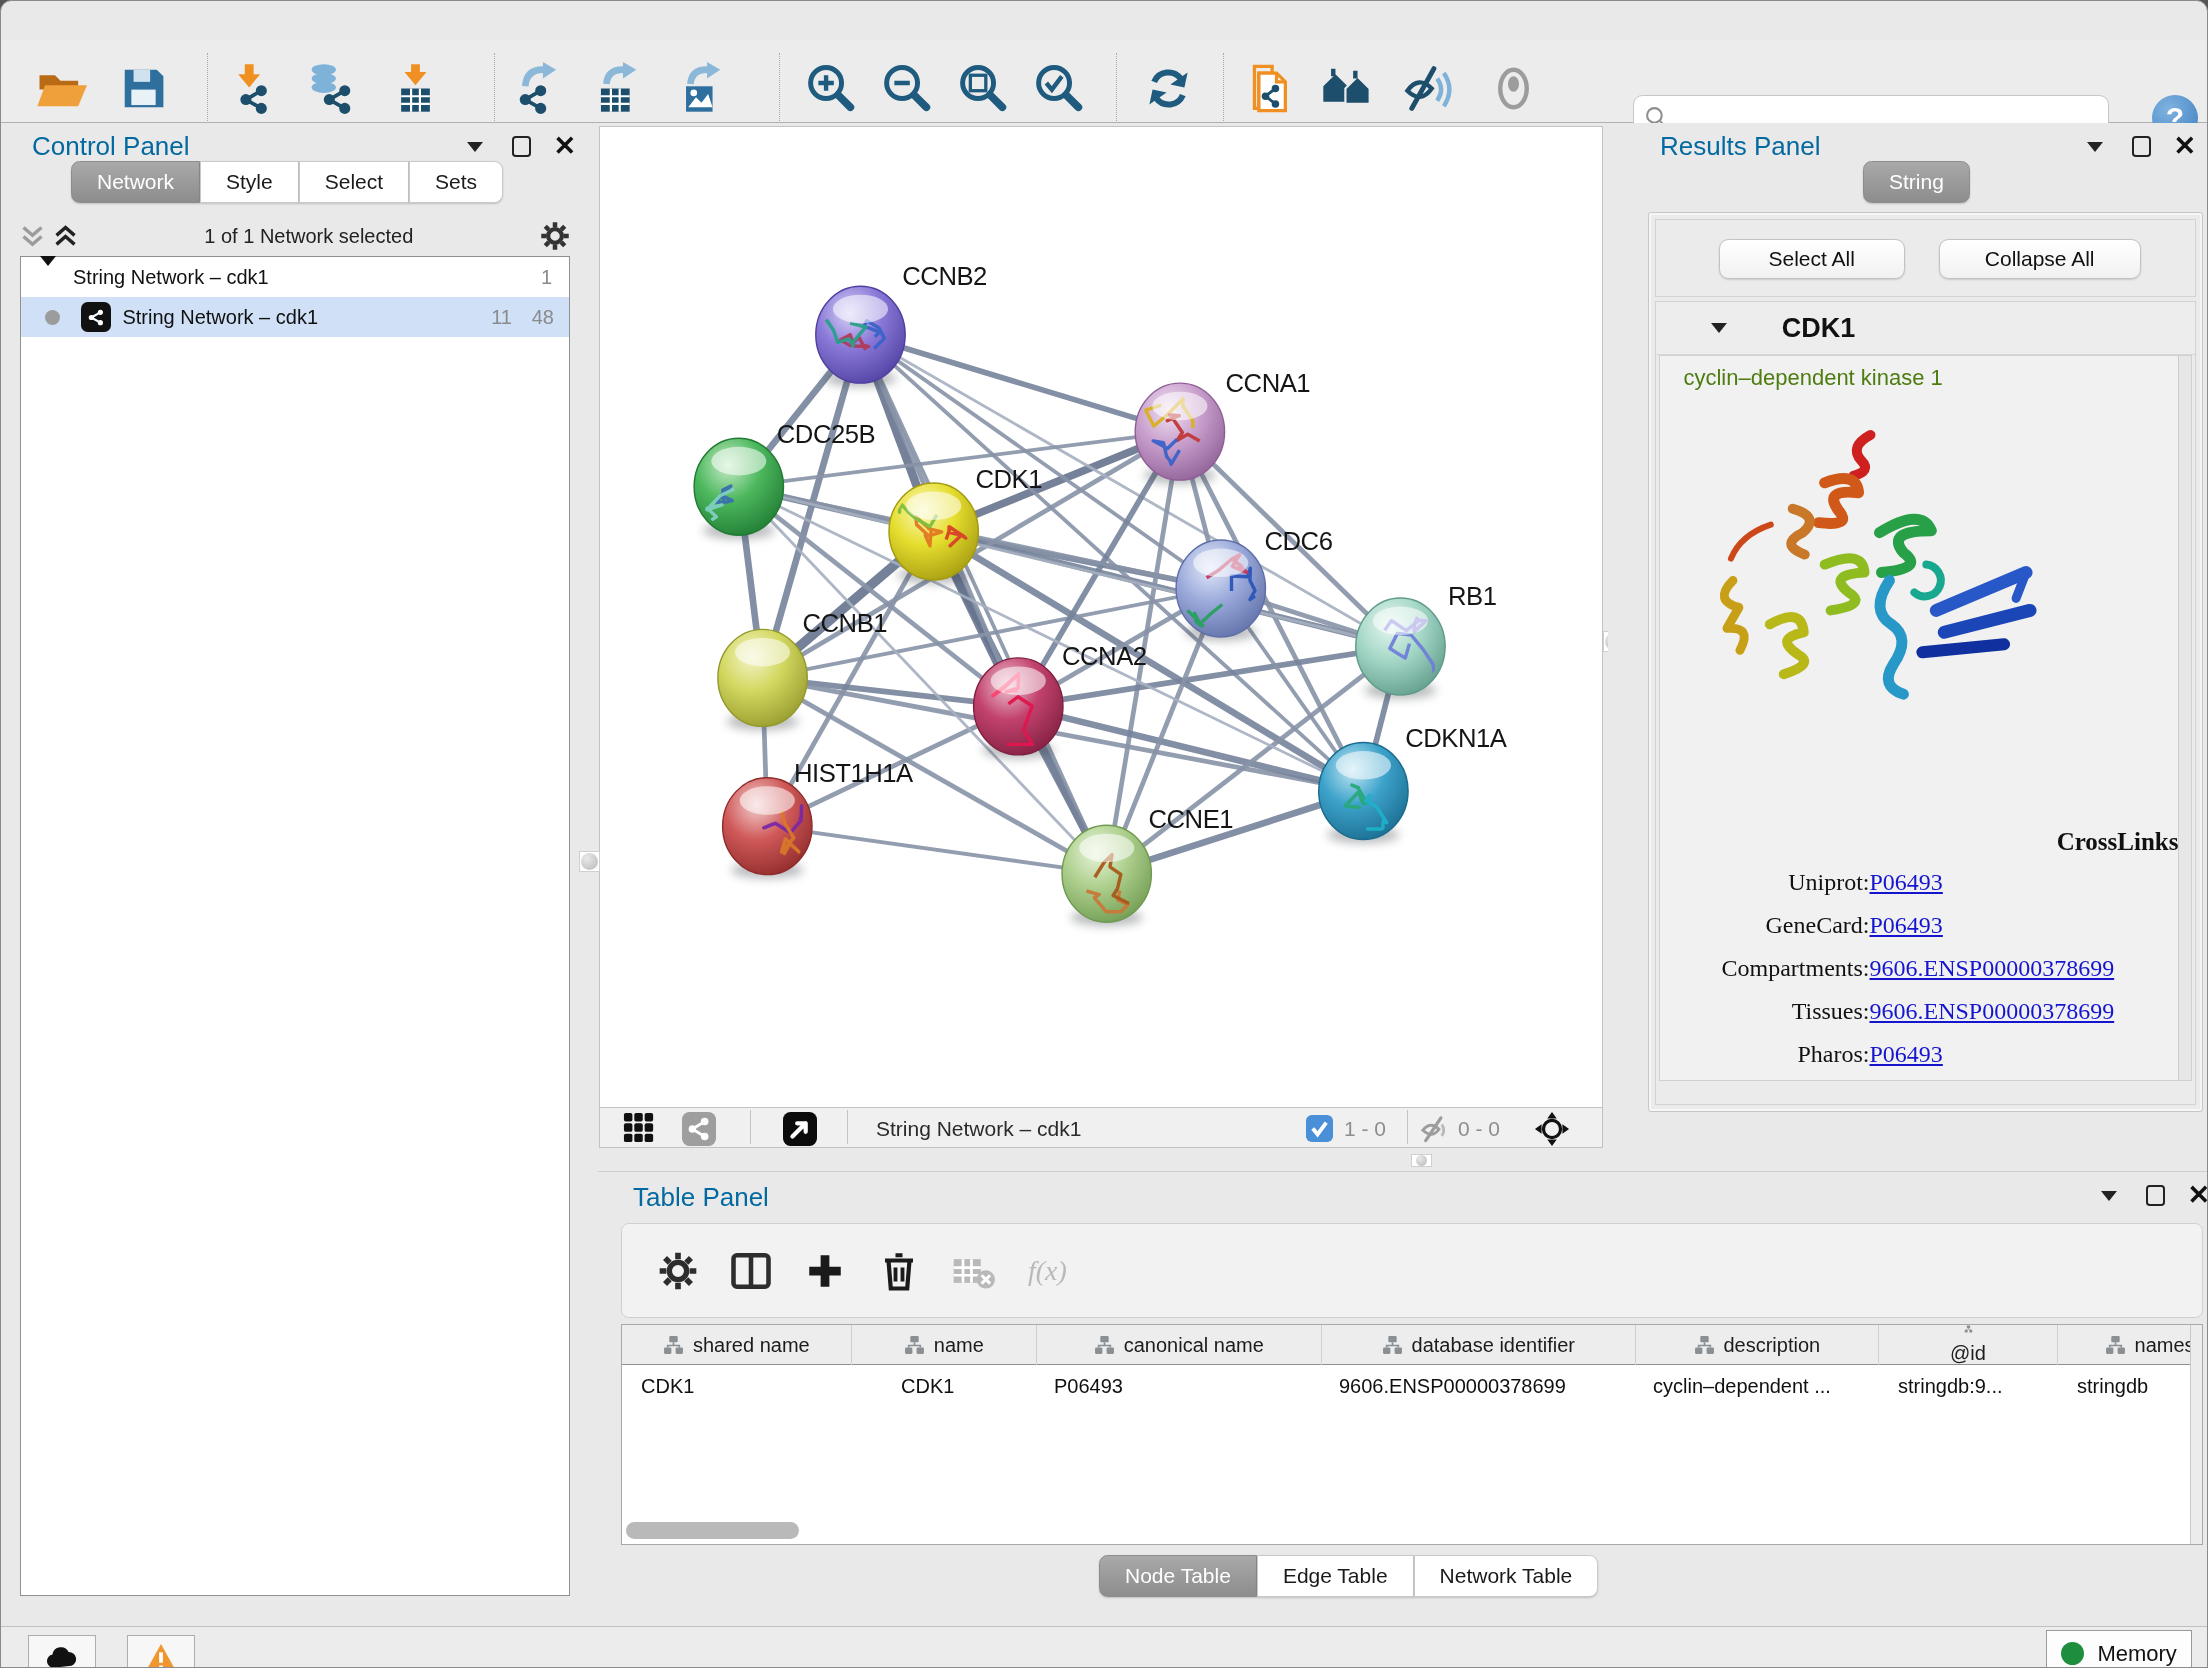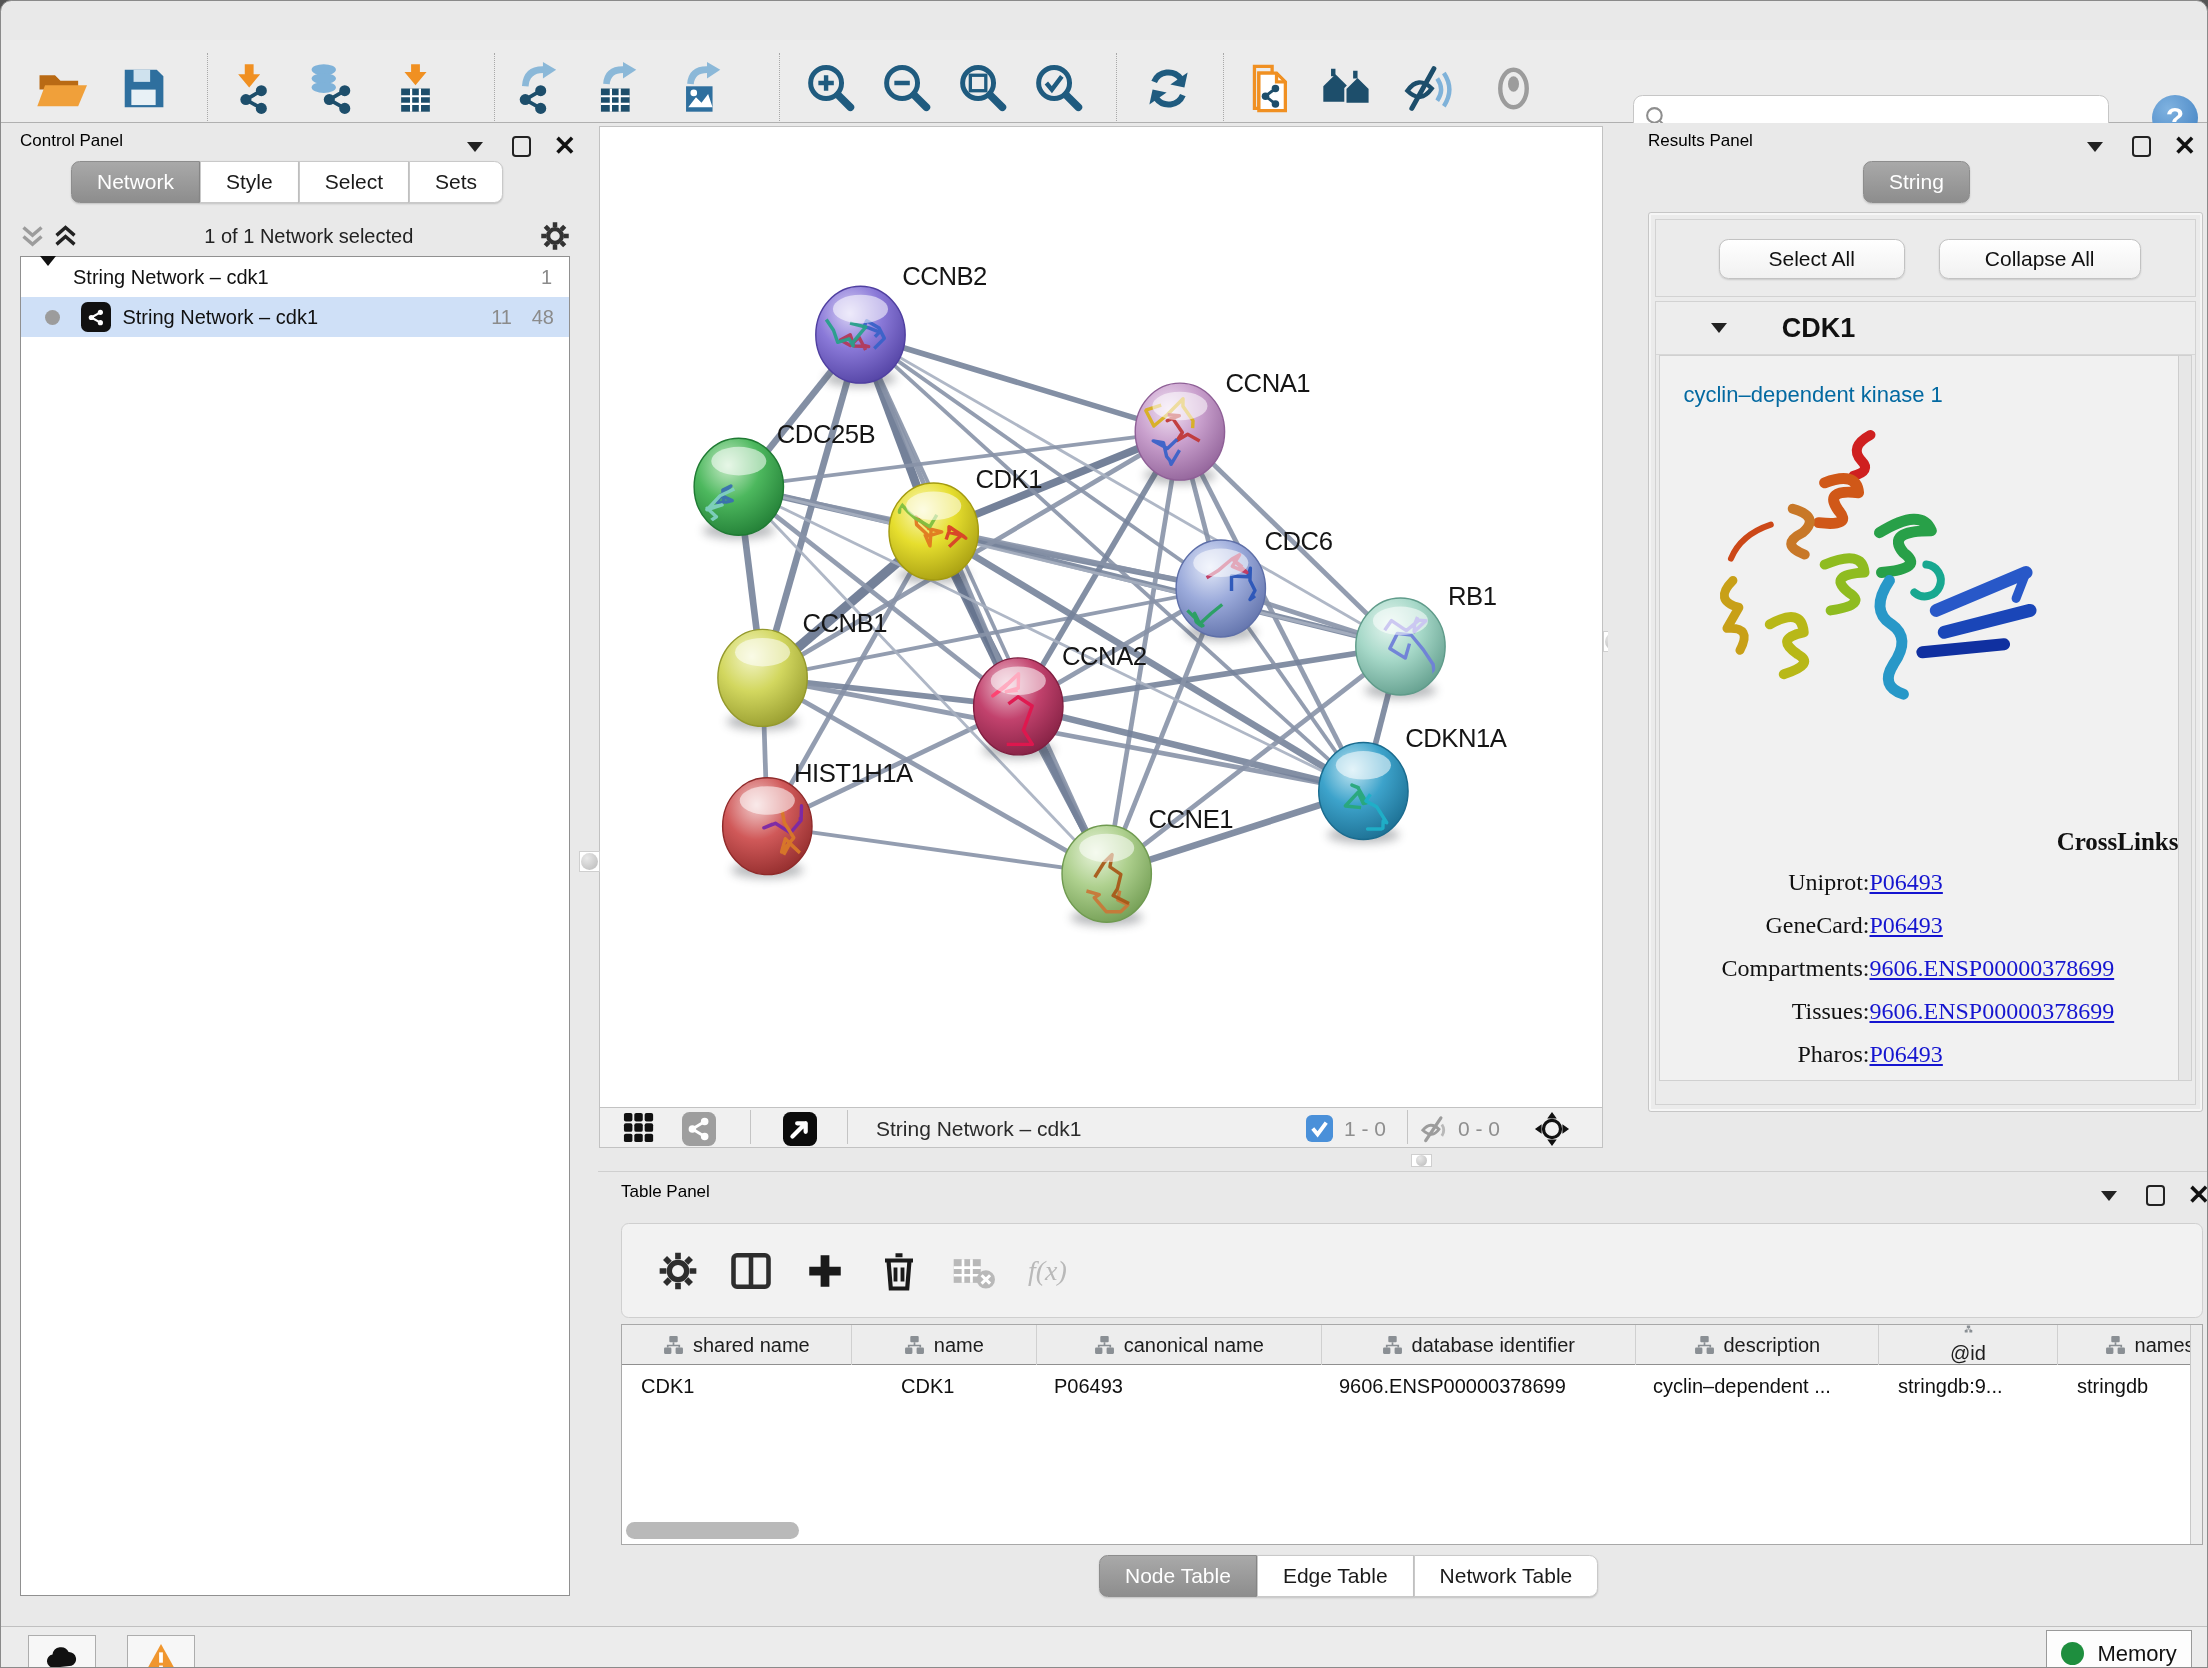--- a/index.html
+++ b/index.html
@@ -17,21 +17,21 @@
            border-bottom:1px solid #b0b0b0;}
   .tbi{position:absolute;top:21px;width:55px;height:55px;display:flex;align-items:center;justify-content:center;cursor:default;}
   .tbdiv{position:absolute;top:13.3px;height:68px;width:0;border-left:1.9px dotted #a8a8a8;}
   #search-box{position:absolute;left:1632px;top:55px;width:476px;height:44px;background:#fff;
               border:1.9px solid #c6c6c6;border-radius:9.5px;display:flex;align-items:center;padding-left:9.5px;}
   #search-box input{border:none;outline:none;font-size:19px;flex:1;background:transparent;}
   #help-btn{position:absolute;left:2151px;top:55px;width:46px;height:46px;border-radius:50%;
             background:radial-gradient(circle at 35% 30%, #7fb2e0, #3f7fc0);color:#fff;font-size:30px;
             font-weight:bold;display:flex;align-items:center;justify-content:center;}
   
-  .panel-title{position:absolute;font-size:17px;color:#000000;}
+  .panel-title{position:absolute;font-size:26px;color:#0369a1;margin-left:12px;}
   .pctrl{position:absolute;display:flex;align-items:center;gap:0;}
   .tri-down{width:0;height:0;border-left:8.6px solid transparent;border-right:8.6px solid transparent;border-top:10.5px solid #222;}
   .float-sq{width:19px;height:21px;border:2.9px solid #222;border-radius:3.8px;margin-left:28.5px;}
   .close-x{margin-left:23px;font-size:27px;font-weight:bold;color:#111;line-height:19px;}
   .tab{height:42px;padding:0 25px;background:#fff;border:1px solid #c9c9c9;display:flex;align-items:center;
        font-size:21px;color:#1a1a1a;box-shadow:0 1px 1.9px rgba(0,0,0,.18);}
   .tab:first-child{border-radius:8.6px 0 0 8.6px;}
   .tab:last-child{border-radius:0 8.6px 8.6px 0;}
   .tab.sel{background:linear-gradient(#a9a9a9,#8d8d8d);color:#fff;border-color:#8d8d8d;}
   
@@ -64,21 +64,21 @@
             border:1.9px solid #c6c6c6;border-radius:2.9px;box-shadow:inset 0 0 0 1.9px #f6f6f6;}
   #rp-btnbox{position:absolute;left:5.7px;top:5.7px;right:5.7px;height:78px;border:1.9px solid #d2d2d2;}
   .rp-btn{position:absolute;top:19px;height:40px;border:1px solid #c2c2c2;border-radius:9.5px;font-size:21px;color:#111;
           background:linear-gradient(#ffffff,#f1f1f1);display:flex;align-items:center;justify-content:center;
           box-shadow:0 1px 1.9px rgba(0,0,0,.15);}
   #rp-cdk1box{position:absolute;left:5.7px;top:88px;right:5.7px;bottom:5.7px;border:1.9px solid #d2d2d2;}
   #rp-cdk1hdr{position:absolute;left:0;top:0;right:0;height:53px;background:#ededed;border-bottom:1px solid #d7d7d7;
               display:flex;align-items:center;}
   #rp-cdk1name{font-size:27px;font-weight:bold;color:#111;margin-left:55px;}
   #rp-content{position:absolute;left:3.8px;top:53px;right:3.8px;bottom:23px;background:#f1f1f1;border:1px solid #d0d0d0;overflow:hidden;}
-  #rp-desc{position:absolute;left:23px;top:26px;font-size:22px;color:#0369a1;}
+  #rp-desc{position:absolute;left:23px;top:9px;font-size:22px;color:#4d7c0f;}
   #rp-scroll{position:absolute;right:0;top:0;bottom:0;width:12.4px;background:#e7e7e7;border-left:1px solid #cdcdcd;}
   #xlinks{position:absolute;left:23px;top:472px;width:495px;}
   #xl-title{font-family:"Liberation Serif",serif;font-weight:bold;font-size:25px;color:#111;margin-bottom:13.3px;}
   .xl-row{display:flex;margin-bottom:16px;}
   .xl-label{font-family:"Liberation Serif",serif;font-size:24px;color:#111;width:186px;padding-left:15px;}
   .xl-link{font-family:"Liberation Serif",serif;font-size:24px;color:#1515d0;text-decoration:underline;}
   
   #table-panel{position:absolute;left:597px;top:1170px;width:1611px;height:439px;background:#e9e9e9;border-top:1px solid #cfcfcf;}
   #tp-toolbar{position:absolute;left:23px;top:51px;right:5.7px;height:95px;background:#f2f2f2;
               border:1px solid #cfcfcf;border-radius:7.6px;display:flex;align-items:center;gap:32px;padding-left:36px;}

